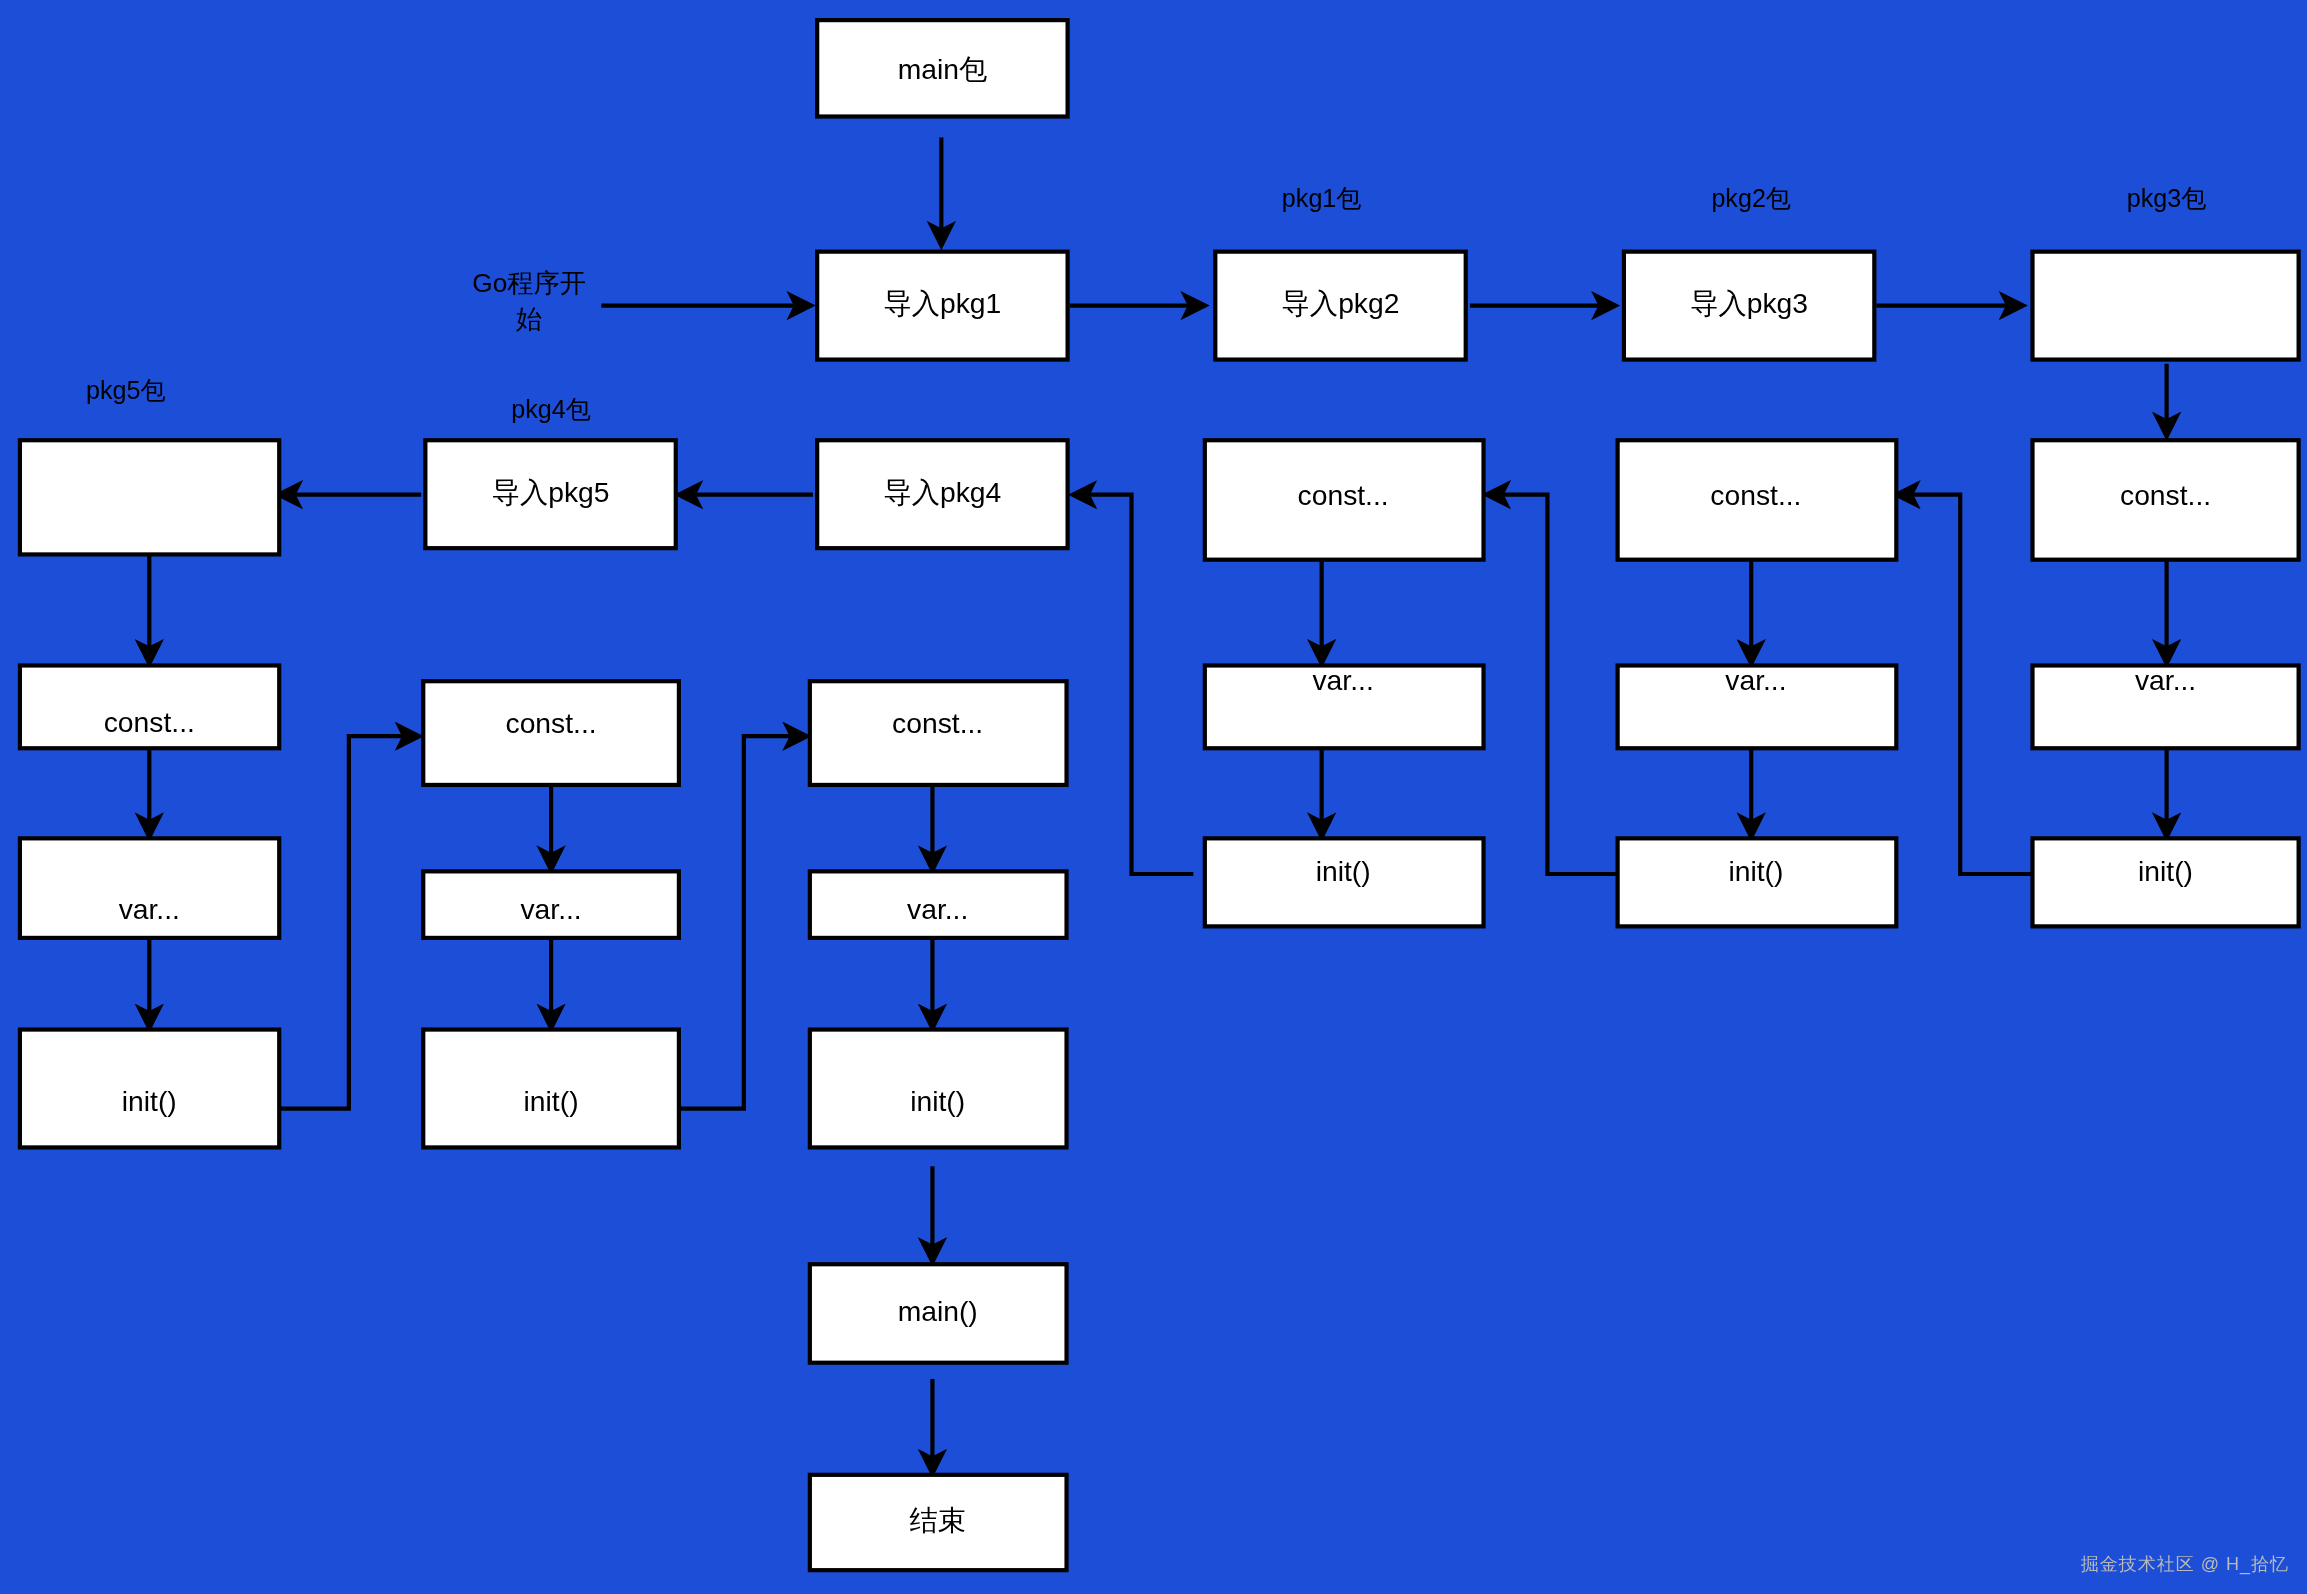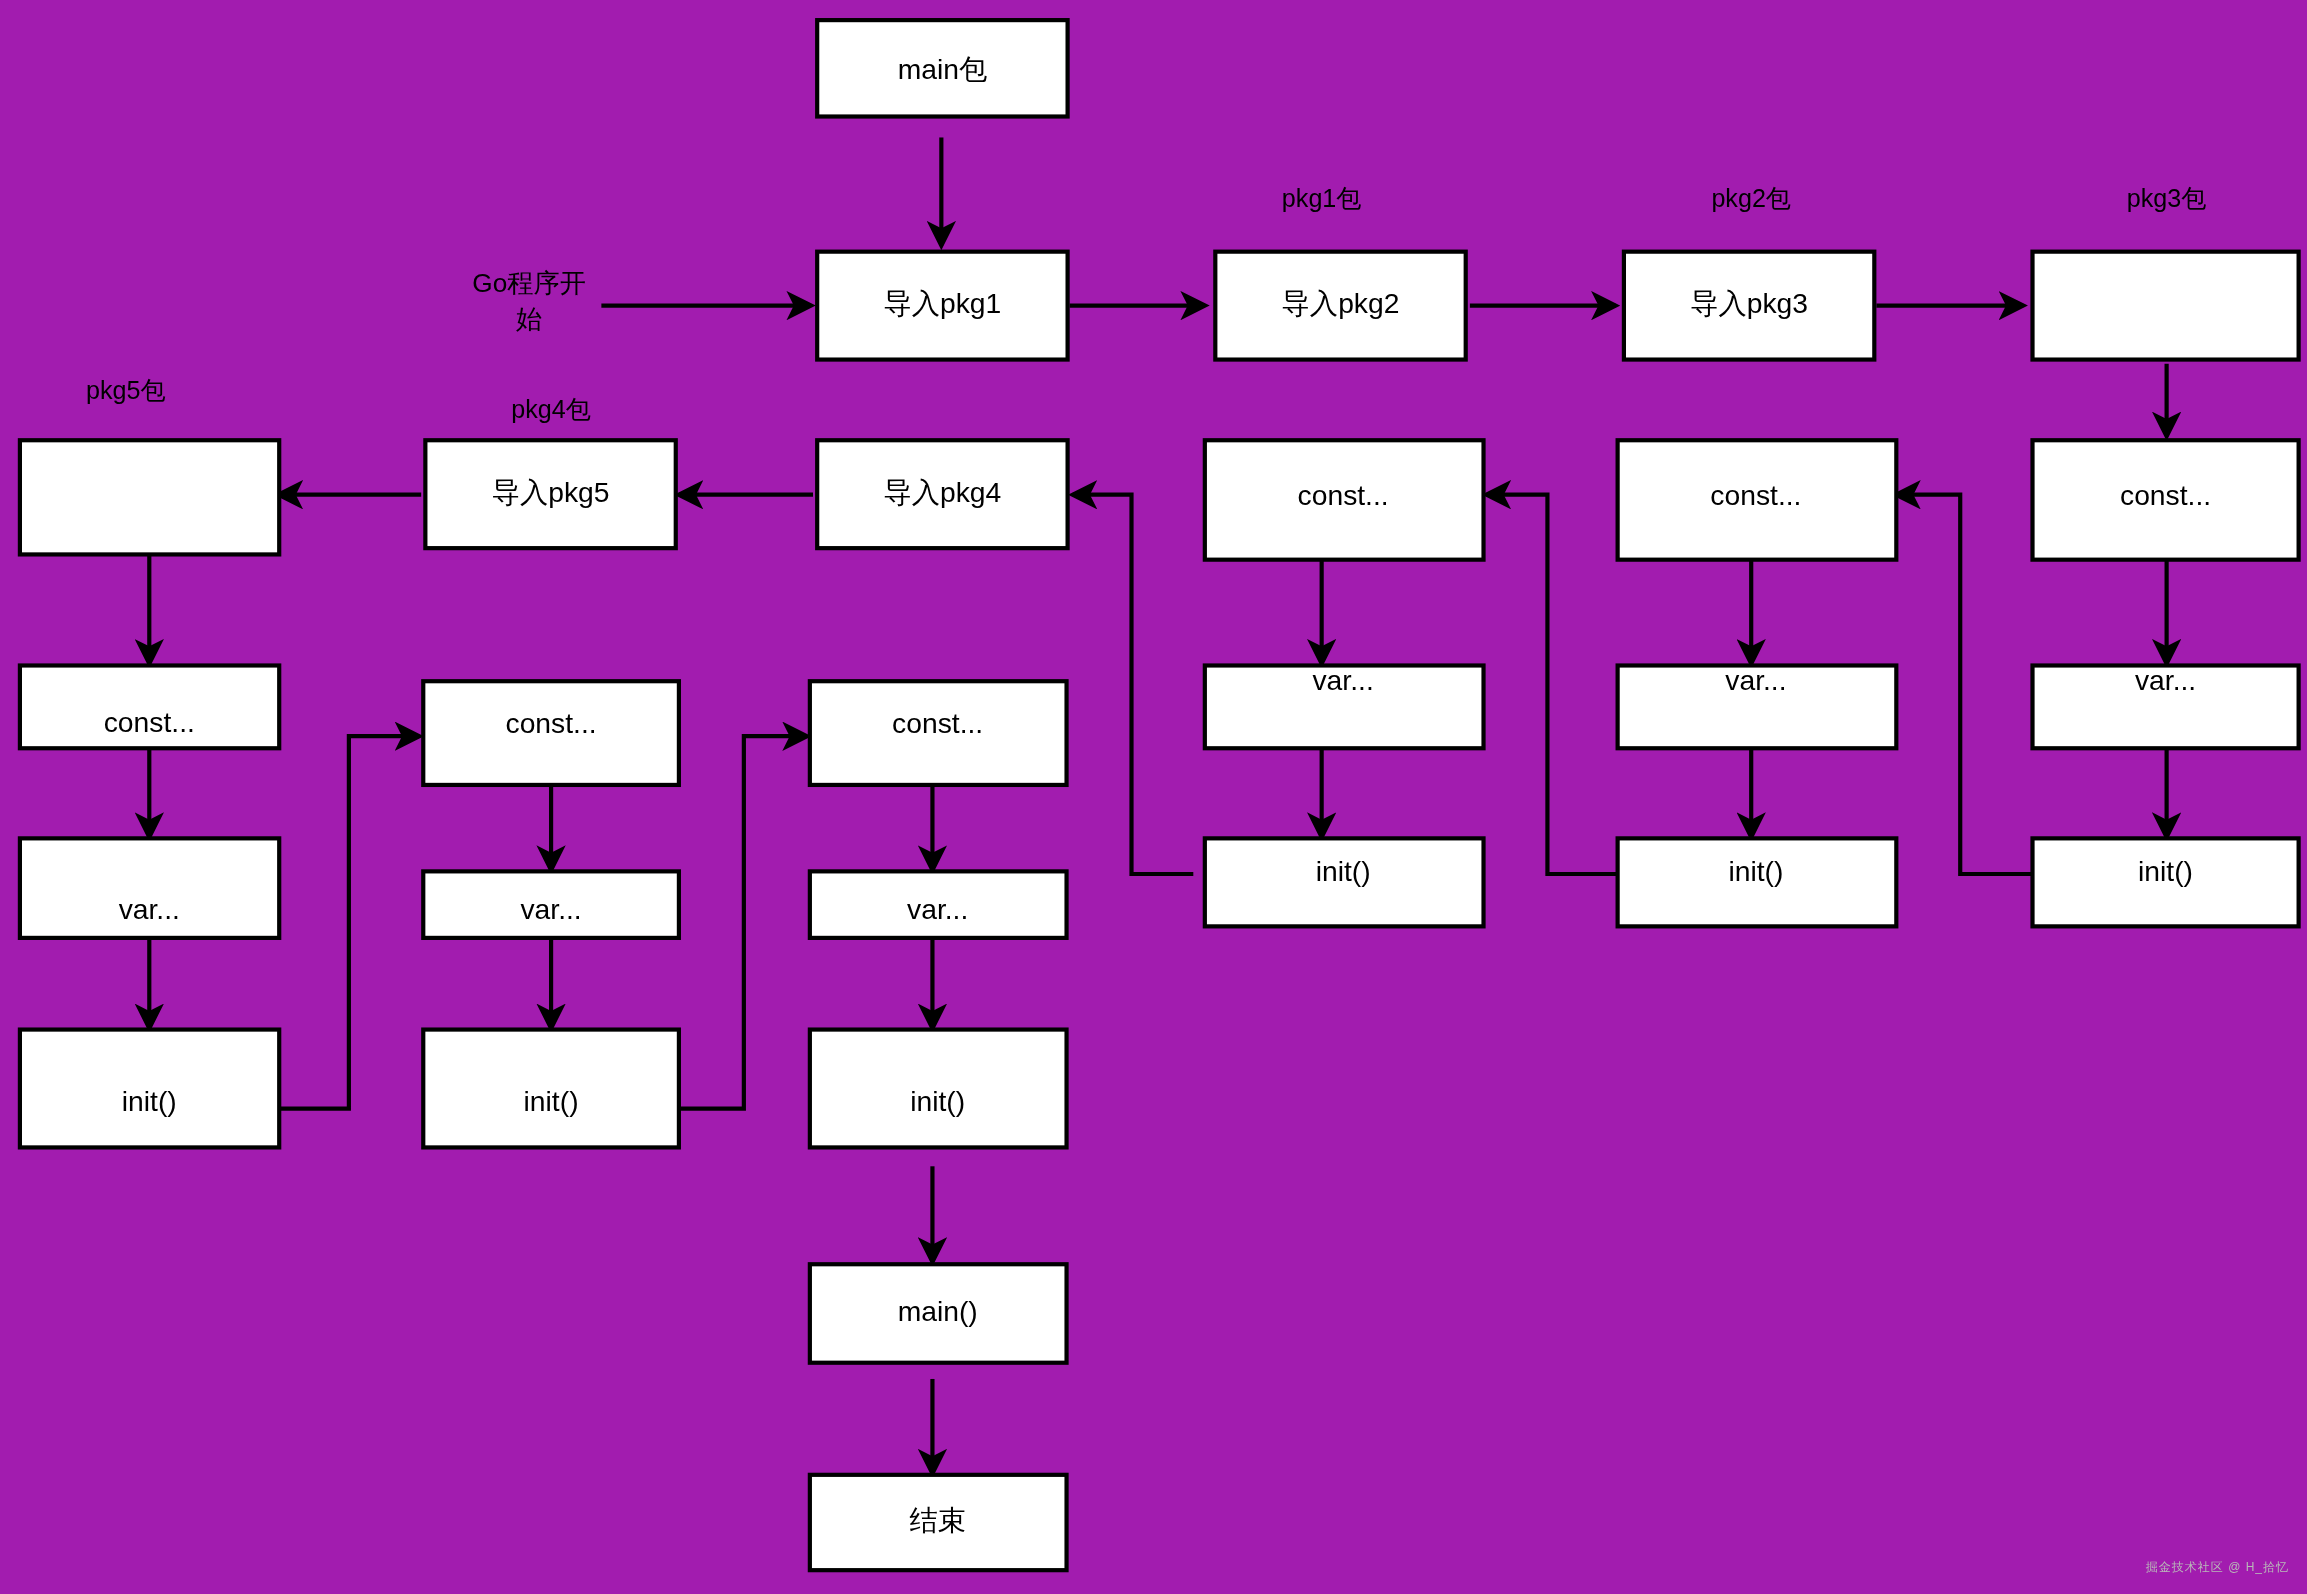--- a/index.html
+++ b/index.html
@@ -10,21 +10,21 @@
   body {
     width: 2307px;
     height: 1595px;
     overflow: hidden;
     font-family: "Liberation Sans", "DejaVu Sans", sans-serif;
   }
   #canvas {
     position: relative;
     width: 2307px;
     height: 1595px;
-    background: #a21caf;
+    background: #1d4ed8;
   }
   svg.flow {
     position: absolute;
     top: 0;
     left: 0;
     width: 2307px;
     height: 1595px;
   }
   .box {
     fill: #ffffff;
@@ -54,21 +54,21 @@
     font-family: "Liberation Sans", "DejaVu Sans", sans-serif;
     font-size: 50px;
     fill: #000000;
     text-anchor: middle;
   }
   .watermark {
     position: absolute;
     right: 18px;
     bottom: 19px;
     font-family: "Liberation Sans", "DejaVu Sans", sans-serif;
-    font-size: 12px;
+    font-size: 18px;
     color: #b9b9b9;
     letter-spacing: 1px;
     white-space: nowrap;
     user-select: none;
   }
 </style>
 </head>
 <body>
 
 <div id="canvas">

